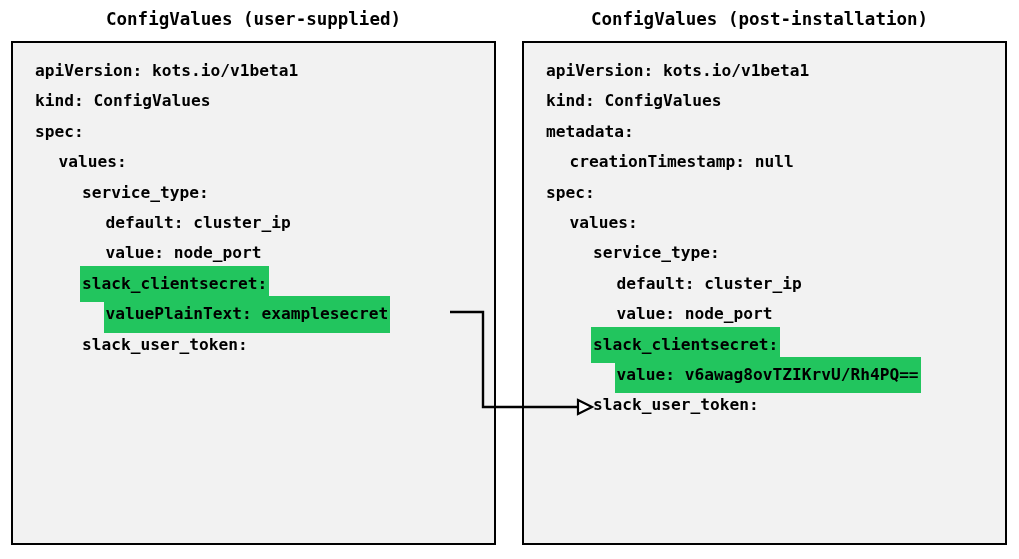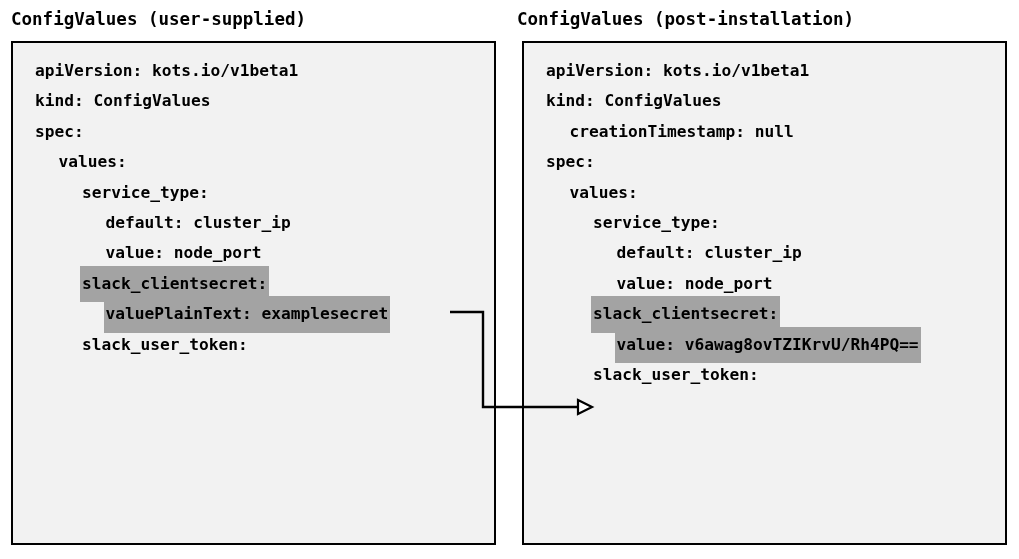--- a/index.html
+++ b/index.html
@@ -27,20 +27,21 @@
 
   .panel-title {
     position: absolute;
     top: 9px;
     font-family: "DejaVu Sans Mono", "Liberation Mono", monospace;
     font-weight: bold;
     font-size: 17.5px;
     letter-spacing: 0px;
     color: #000000;
     white-space: pre;
+    text-align: center;
   }
   #title-left  { left: 11px;  width: 485px; }
   #title-right { left: 517px; width: 485px; }
 
   .code-block {
     position: absolute;
     left: 0;
     top: 0;
     width: 100%;
     height: 100%;
@@ -60,21 +61,21 @@
     padding-left: 20px;
   }
 
   .code-line > .seg {
     display: inline-block;
     white-space: pre;
     padding: 3px 2px 3px 2px;
   }
 
   .code-line.hl > .seg {
-    background: #a3a3a3;
+    background: #22c55e;
   }
 
   
   #connector {
     position: absolute;
     left: 0;
     top: 0;
     width: 1019px;
     height: 559px;
     pointer-events: none;
@@ -99,20 +100,21 @@
       <div class="code-line"><span style="display: inline-block; width: 47px;"></span><span class="seg">slack_user_token:</span></div>
     </div>
 </div>
 
 <div class="panel-title" id="title-right">ConfigValues (post-installation)</div>
 
 <div class="panel" id="panel-right">
   <div class="code-block" id="code-right">
       <div class="code-line"><span style="display: inline-block; width: 0px;"></span><span class="seg">apiVersion: kots.io/v1beta1</span></div>
       <div class="code-line"><span style="display: inline-block; width: 0px;"></span><span class="seg">kind: ConfigValues</span></div>
+      <div class="code-line"><span style="display: inline-block; width: 0px;"></span><span class="seg">metadata:</span></div>
       <div class="code-line"><span style="display: inline-block; width: 23.5px;"></span><span class="seg">creationTimestamp: null</span></div>
       <div class="code-line"><span style="display: inline-block; width: 0px;"></span><span class="seg">spec:</span></div>
       <div class="code-line"><span style="display: inline-block; width: 23.5px;"></span><span class="seg">values:</span></div>
       <div class="code-line"><span style="display: inline-block; width: 47px;"></span><span class="seg">service_type:</span></div>
       <div class="code-line"><span style="display: inline-block; width: 70.5px;"></span><span class="seg">default: cluster_ip</span></div>
       <div class="code-line"><span style="display: inline-block; width: 70.5px;"></span><span class="seg">value: node_port</span></div>
       <div class="code-line hl"><span style="display: inline-block; width: 47px;"></span><span class="seg">slack_clientsecret:</span></div>
       <div class="code-line hl"><span style="display: inline-block; width: 70.5px;"></span><span class="seg">value: v6awag8ovTZIKrvU/Rh4PQ==</span></div>
       <div class="code-line"><span style="display: inline-block; width: 47px;"></span><span class="seg">slack_user_token:</span></div>
     </div>

